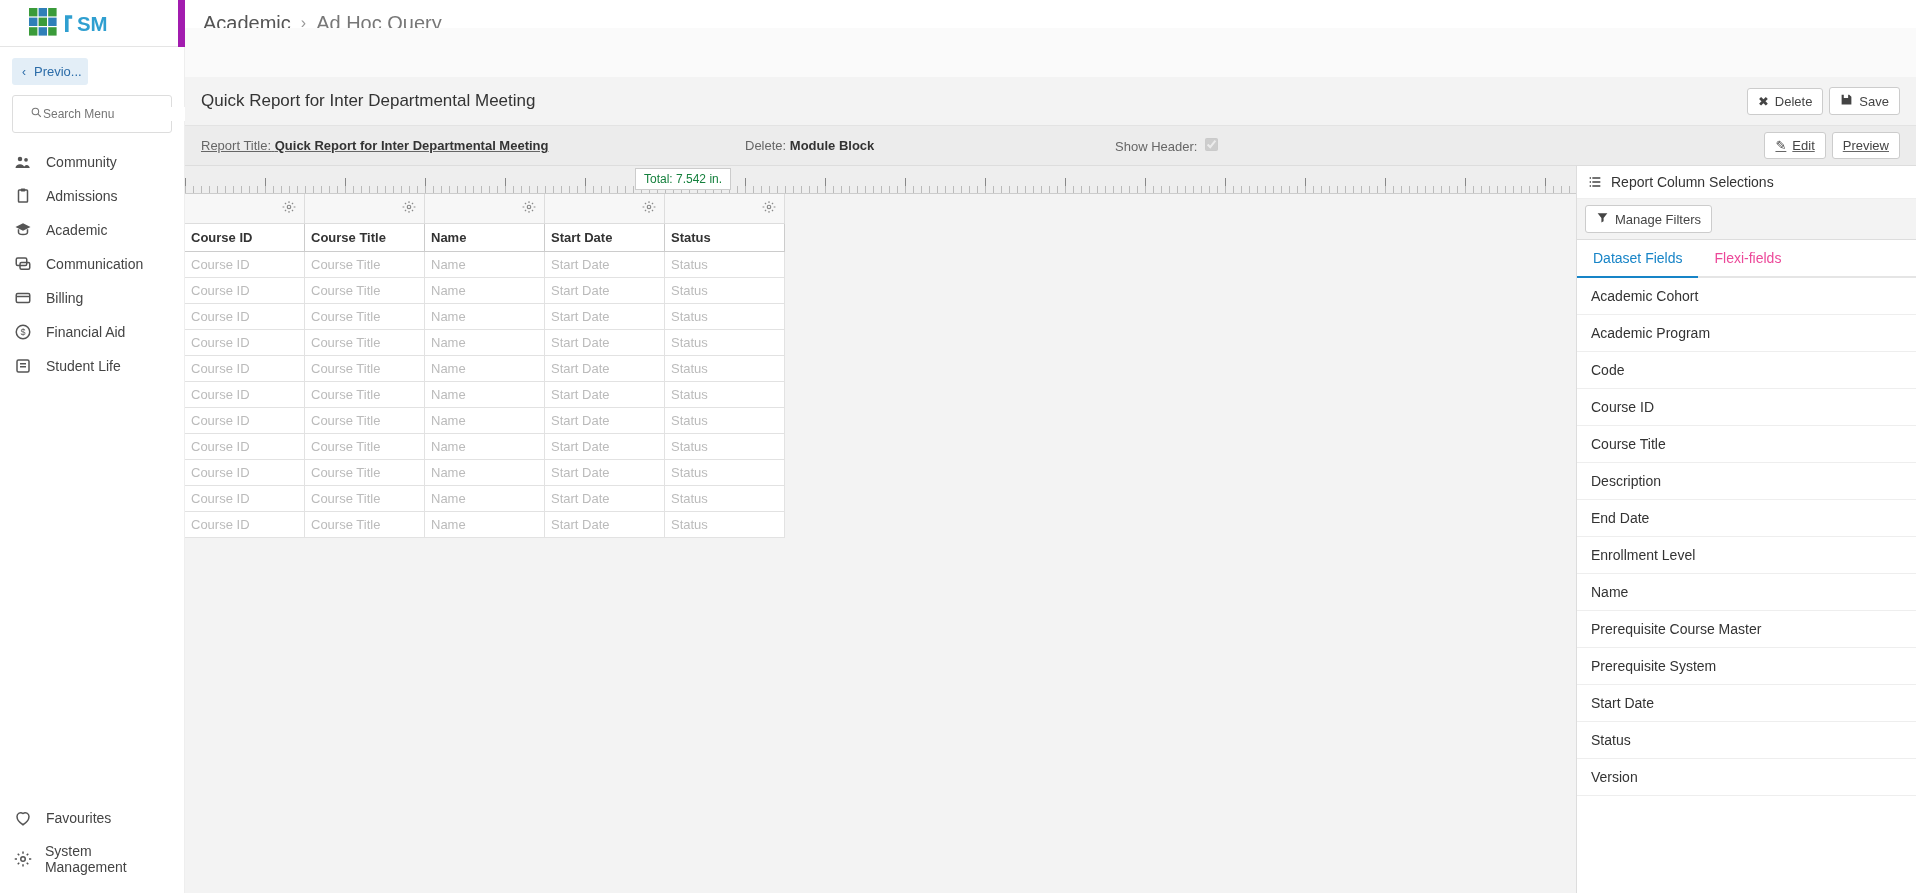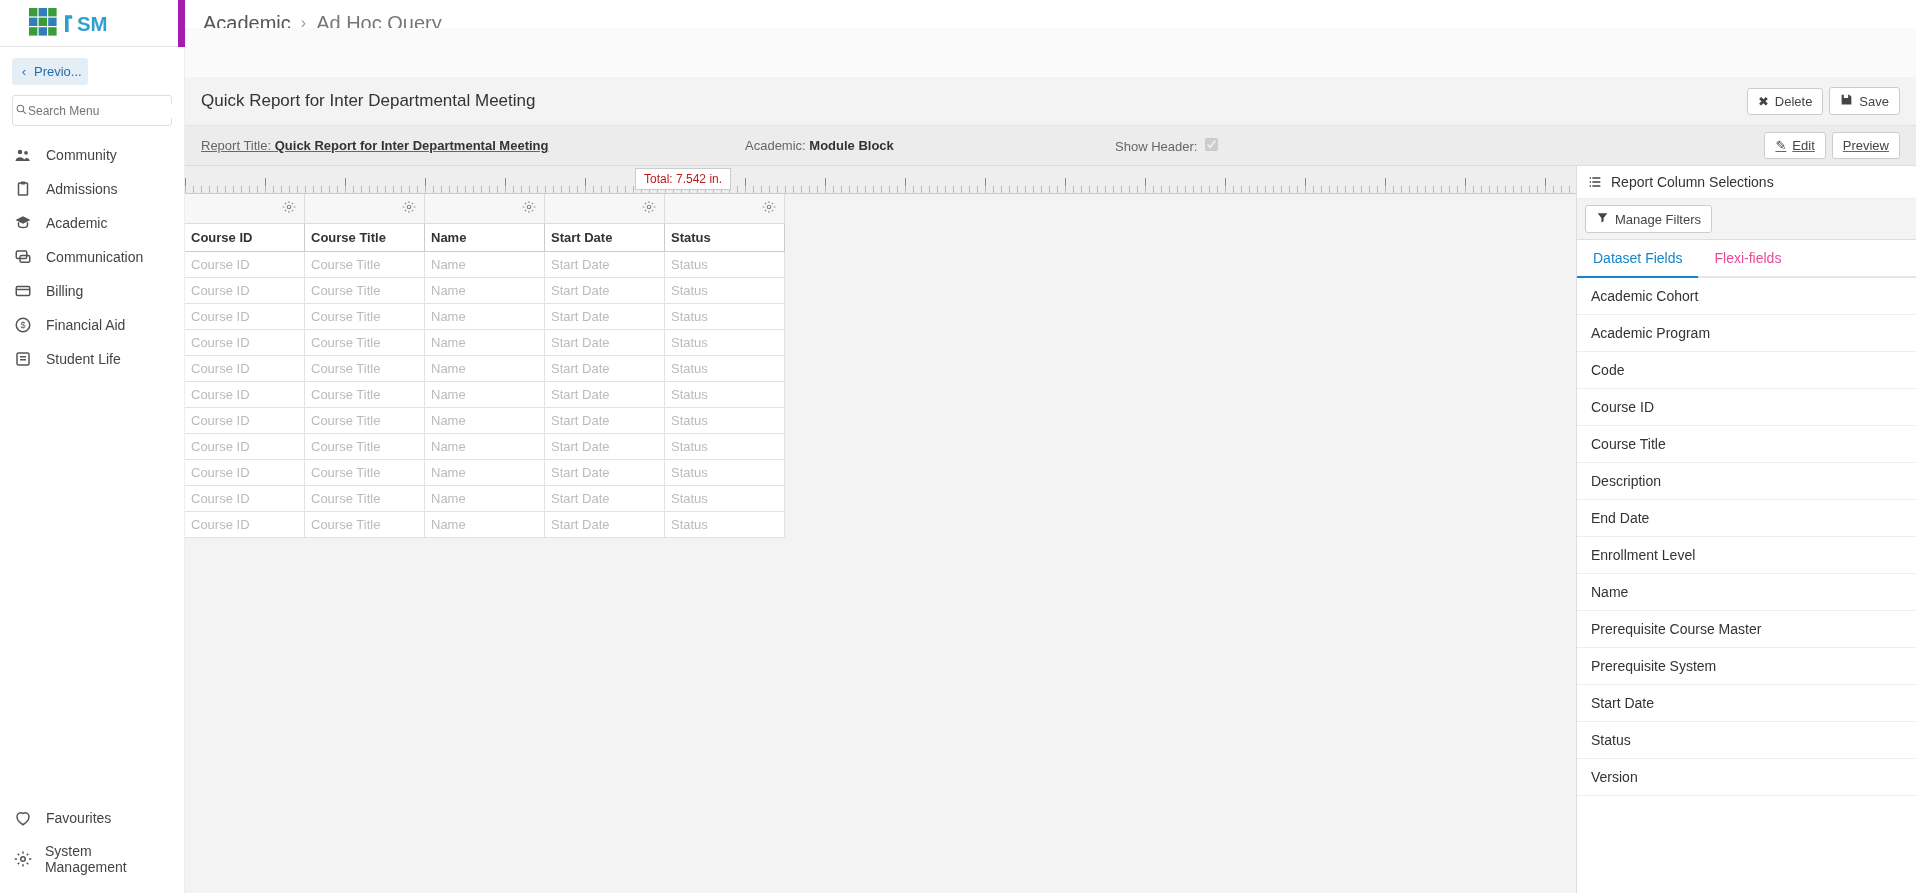--- a/index.html
+++ b/index.html
@@ -82,22 +82,22 @@
   white-space: nowrap;
 }
 .prev-badge .chev { font-size: 12px; }
 
 .search-wrap {
   margin: 0 12px 12px 12px;
   border: 1px solid #ddd;
   border-radius: 3px;
   display: flex;
   align-items: center;
-  padding: 4px 2px;
-  height: 31px;
+  padding: 4px 17px;
+  height: 38px;
 }
 .search-wrap input {
   border: none;
   outline: none;
   flex: 1;
   font-size: 12px;
   color: #666;
 }
 .search-wrap .ic { color: #777; font-size: 13px; width: 18px; text-align: center; }
 
@@ -192,21 +192,21 @@
   position: relative;
 }
 .ruler .total-badge {
   position: absolute;
   left: 450px;
   top: 2px;
   background: #fff;
   border: 1px solid #ccc;
   padding: 3px 8px;
   font-size: 12px;
-  color: #b91c1c;
+  color: #15803d;
 }
 
 .report-table {
   margin: 0;
   display: inline-block;
   background: #fff;
 }
 .rt-gearrow {
   display: flex;
   height: 30px;
@@ -453,21 +453,21 @@
         <span>Save</span>
       </button>
     </div>
 
     <div class="infobar">
       <div class="seg">
         <span>Report Title:</span>
         <b>Quick Report for Inter Departmental Meeting</b>
       </div>
       <div class="seg" style="position:absolute; left:560px;">
-        <span>Academic:</span>
+        <span>Delete:</span>
         <b>Module Block</b>
       </div>
       <div class="seg showh">
         <span>Show Header:</span>
         <input type="checkbox" checked="" disabled="" style="">
       </div>
       <div class="spacer"></div>
       <button class="btn">
         <span class="bicon">✎</span>
         <span>Edit</span>

